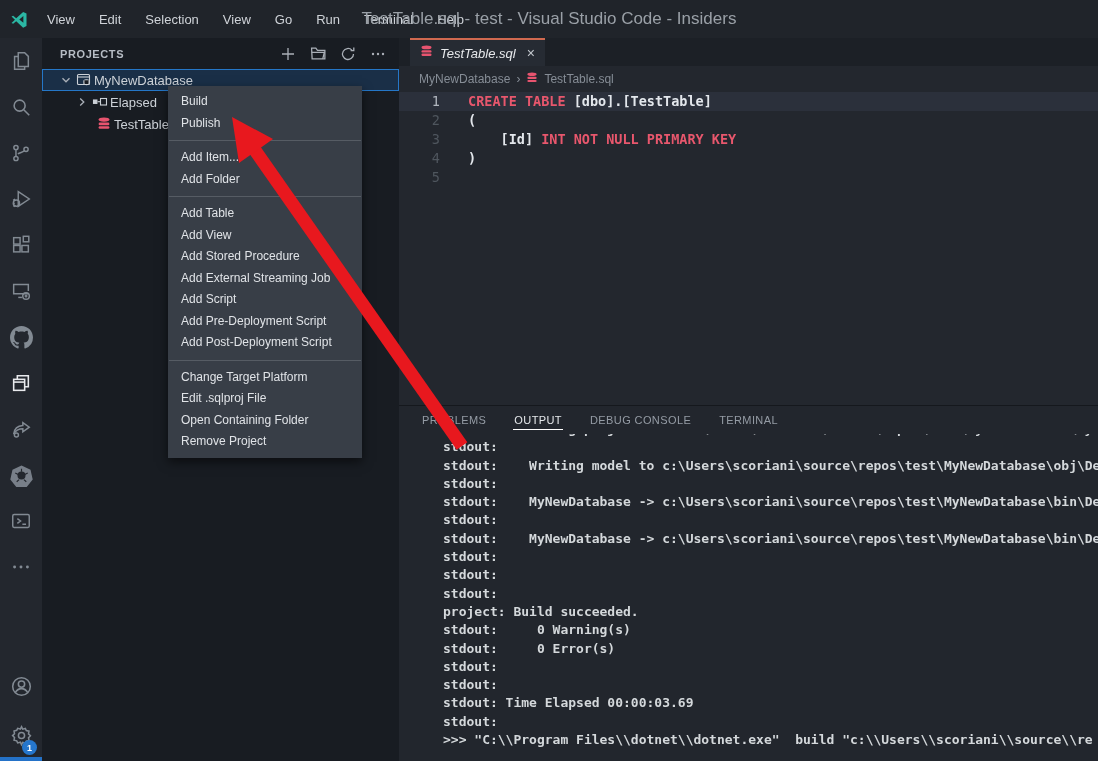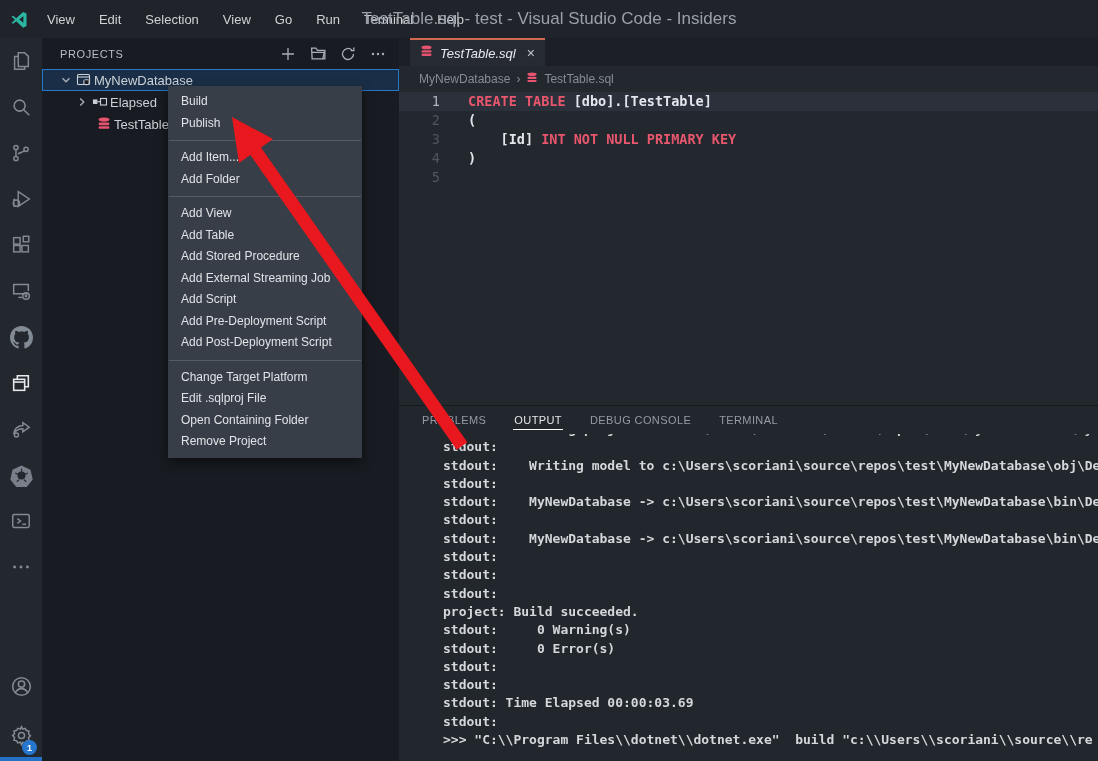--- a/index.html
+++ b/index.html
@@ -24,21 +24,21 @@
   .act-icon svg { display:block; }
   .act-icon.active { color:#e8eaed; }
   .act-spacer { flex:1; }
   .badge { position:absolute; right:5px; bottom:6px; width:15px; height:15px; border-radius:50%;
     background:#2576cc; color:#fff; font-size:9px; display:flex; align-items:center;
     justify-content:center; font-weight:bold; }
   .statusbar-sliver { position:absolute; left:0; bottom:0; width:42px; height:4px; background:#2472c8; }
 
   
   .sidebar { position:absolute; left:42px; top:38px; width:357px; height:723px; background:#181c22; }
-  .sb-header { height:31px; display:flex; align-items:center; padding:0 10px 0 18px; }
+  .sb-header { height:31px; display:flex; align-items:center; padding:0 10px 0 18px;font-weight:bold; }
   .sb-title { font-size:11px; letter-spacing:.6px; color:#b7bdc5; }
   .sb-actions { margin-left:auto; display:flex; gap:8px; align-items:center; color:#aab0b8; }
   .sb-act { width:22px; height:22px; display:flex; align-items:center; justify-content:center; border-radius:4px; }
   .tree-row { height:22px; display:flex; align-items:center; font-size:13px; color:#ccd1d7;
     position:relative; }
   .tree-row.selected { background:rgba(37,118,204,.22); outline:1px solid #2577c8; outline-offset:-1px; }
   .twisty { width:16px; display:flex; justify-content:center; color:#aab0b8; flex:0 0 auto; }
   .tree-icon { width:20px; display:flex; justify-content:center; flex:0 0 auto; }
   .tree-label { white-space:nowrap; overflow:hidden; }
 
@@ -346,22 +346,22 @@
     </div>
   </div>
 
   <div class="ctx-menu" id="ctx">
       <div class="ctx-item">Build</div>
       <div class="ctx-item">Publish</div>
       <div class="ctx-sep"></div>
       <div class="ctx-item">Add Item...</div>
       <div class="ctx-item">Add Folder</div>
       <div class="ctx-sep"></div>
+      <div class="ctx-item">Add Table</div>
       <div class="ctx-item">Add View</div>
-      <div class="ctx-item">Add Table</div>
       <div class="ctx-item">Add Stored Procedure</div>
       <div class="ctx-item">Add External Streaming Job</div>
       <div class="ctx-item">Add Script</div>
       <div class="ctx-item">Add Pre-Deployment Script</div>
       <div class="ctx-item">Add Post-Deployment Script</div>
       <div class="ctx-sep"></div>
       <div class="ctx-item">Change Target Platform</div>
       <div class="ctx-item">Edit .sqlproj File</div>
       <div class="ctx-item">Open Containing Folder</div>
       <div class="ctx-item">Remove Project</div>

